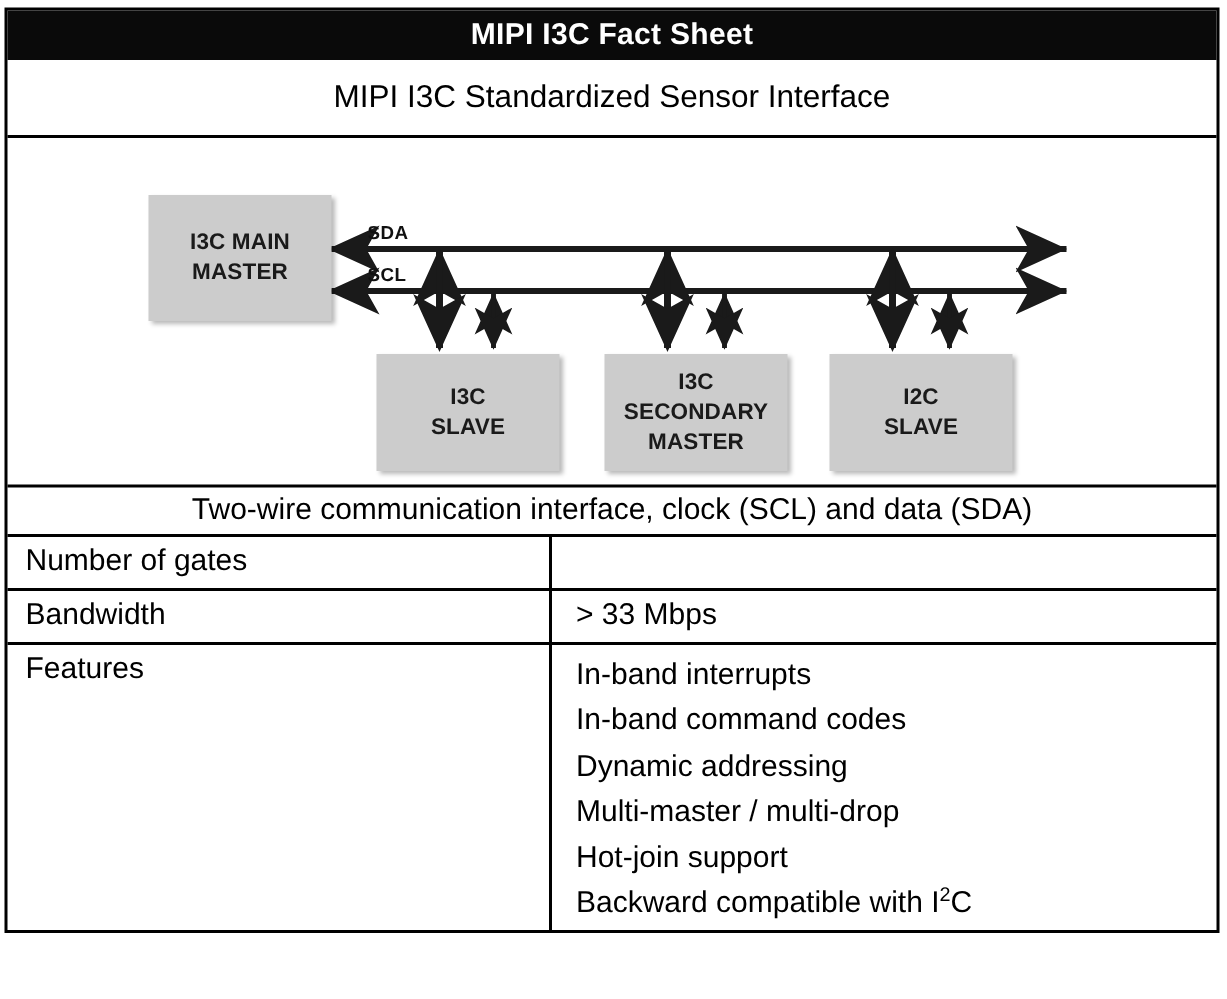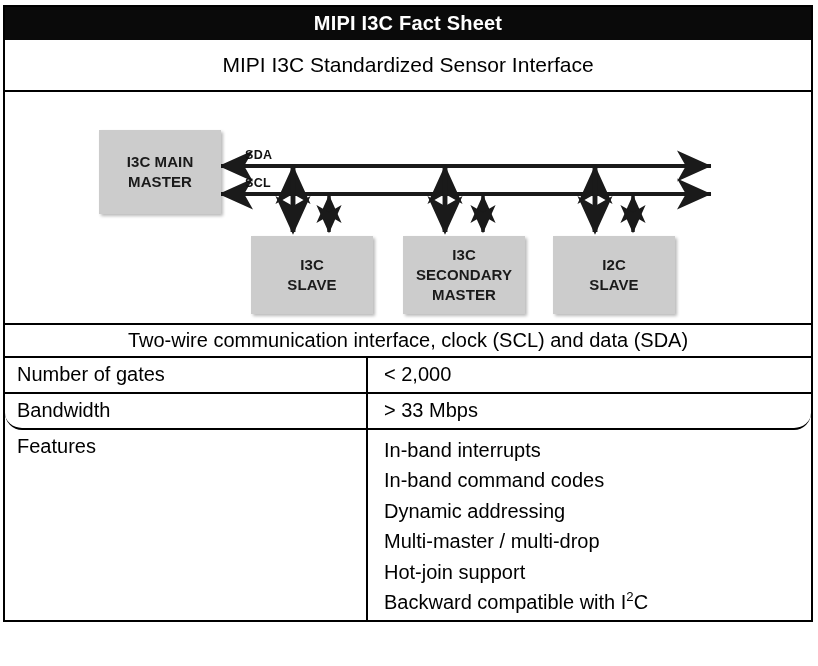--- a/index.html
+++ b/index.html
@@ -136,21 +136,21 @@
     padding: 5px 0 0 12px;
     font-size: 20px;
   }
   .cell-v {
     flex: 1;
     box-sizing: border-box;
     padding: 5px 0 0 16px;
     font-size: 20px;
   }
   .row-gates    { top: 351px; height: 36px; }
-  .row-bw       { top: 387px; height: 36px; border-radius: 17px; }
+  .row-bw       { top: 387px; height: 36px; }
   .row-features { top: 423px; height: 192px; }
   .feat-list {
     margin: 0;
     padding: 0;
     list-style: none;
   }
   .feat-list li {
     font-size: 20px;
     line-height: 1.52;
     white-space: nowrap;
@@ -274,21 +274,20 @@
       <div class="blk blk-s3">
         <span>I2C</span>
         <span>SLAVE</span>
       </div>
     </div>
 
     <div class="cap-row">Two-wire communication interface, clock (SCL) and data (SDA)</div>
 
     <div class="drow row-gates">
       <div class="cell-k">Number of gates</div>
-      <div class="cell-v">&lt; 2,000</div>
     </div>
 
     <div class="drow row-bw">
       <div class="cell-k">Bandwidth</div>
       <div class="cell-v">&gt; 33 Mbps</div>
     </div>
 
     <div class="drow row-features last">
       <div class="cell-k">Features</div>
       <div class="cell-v">

